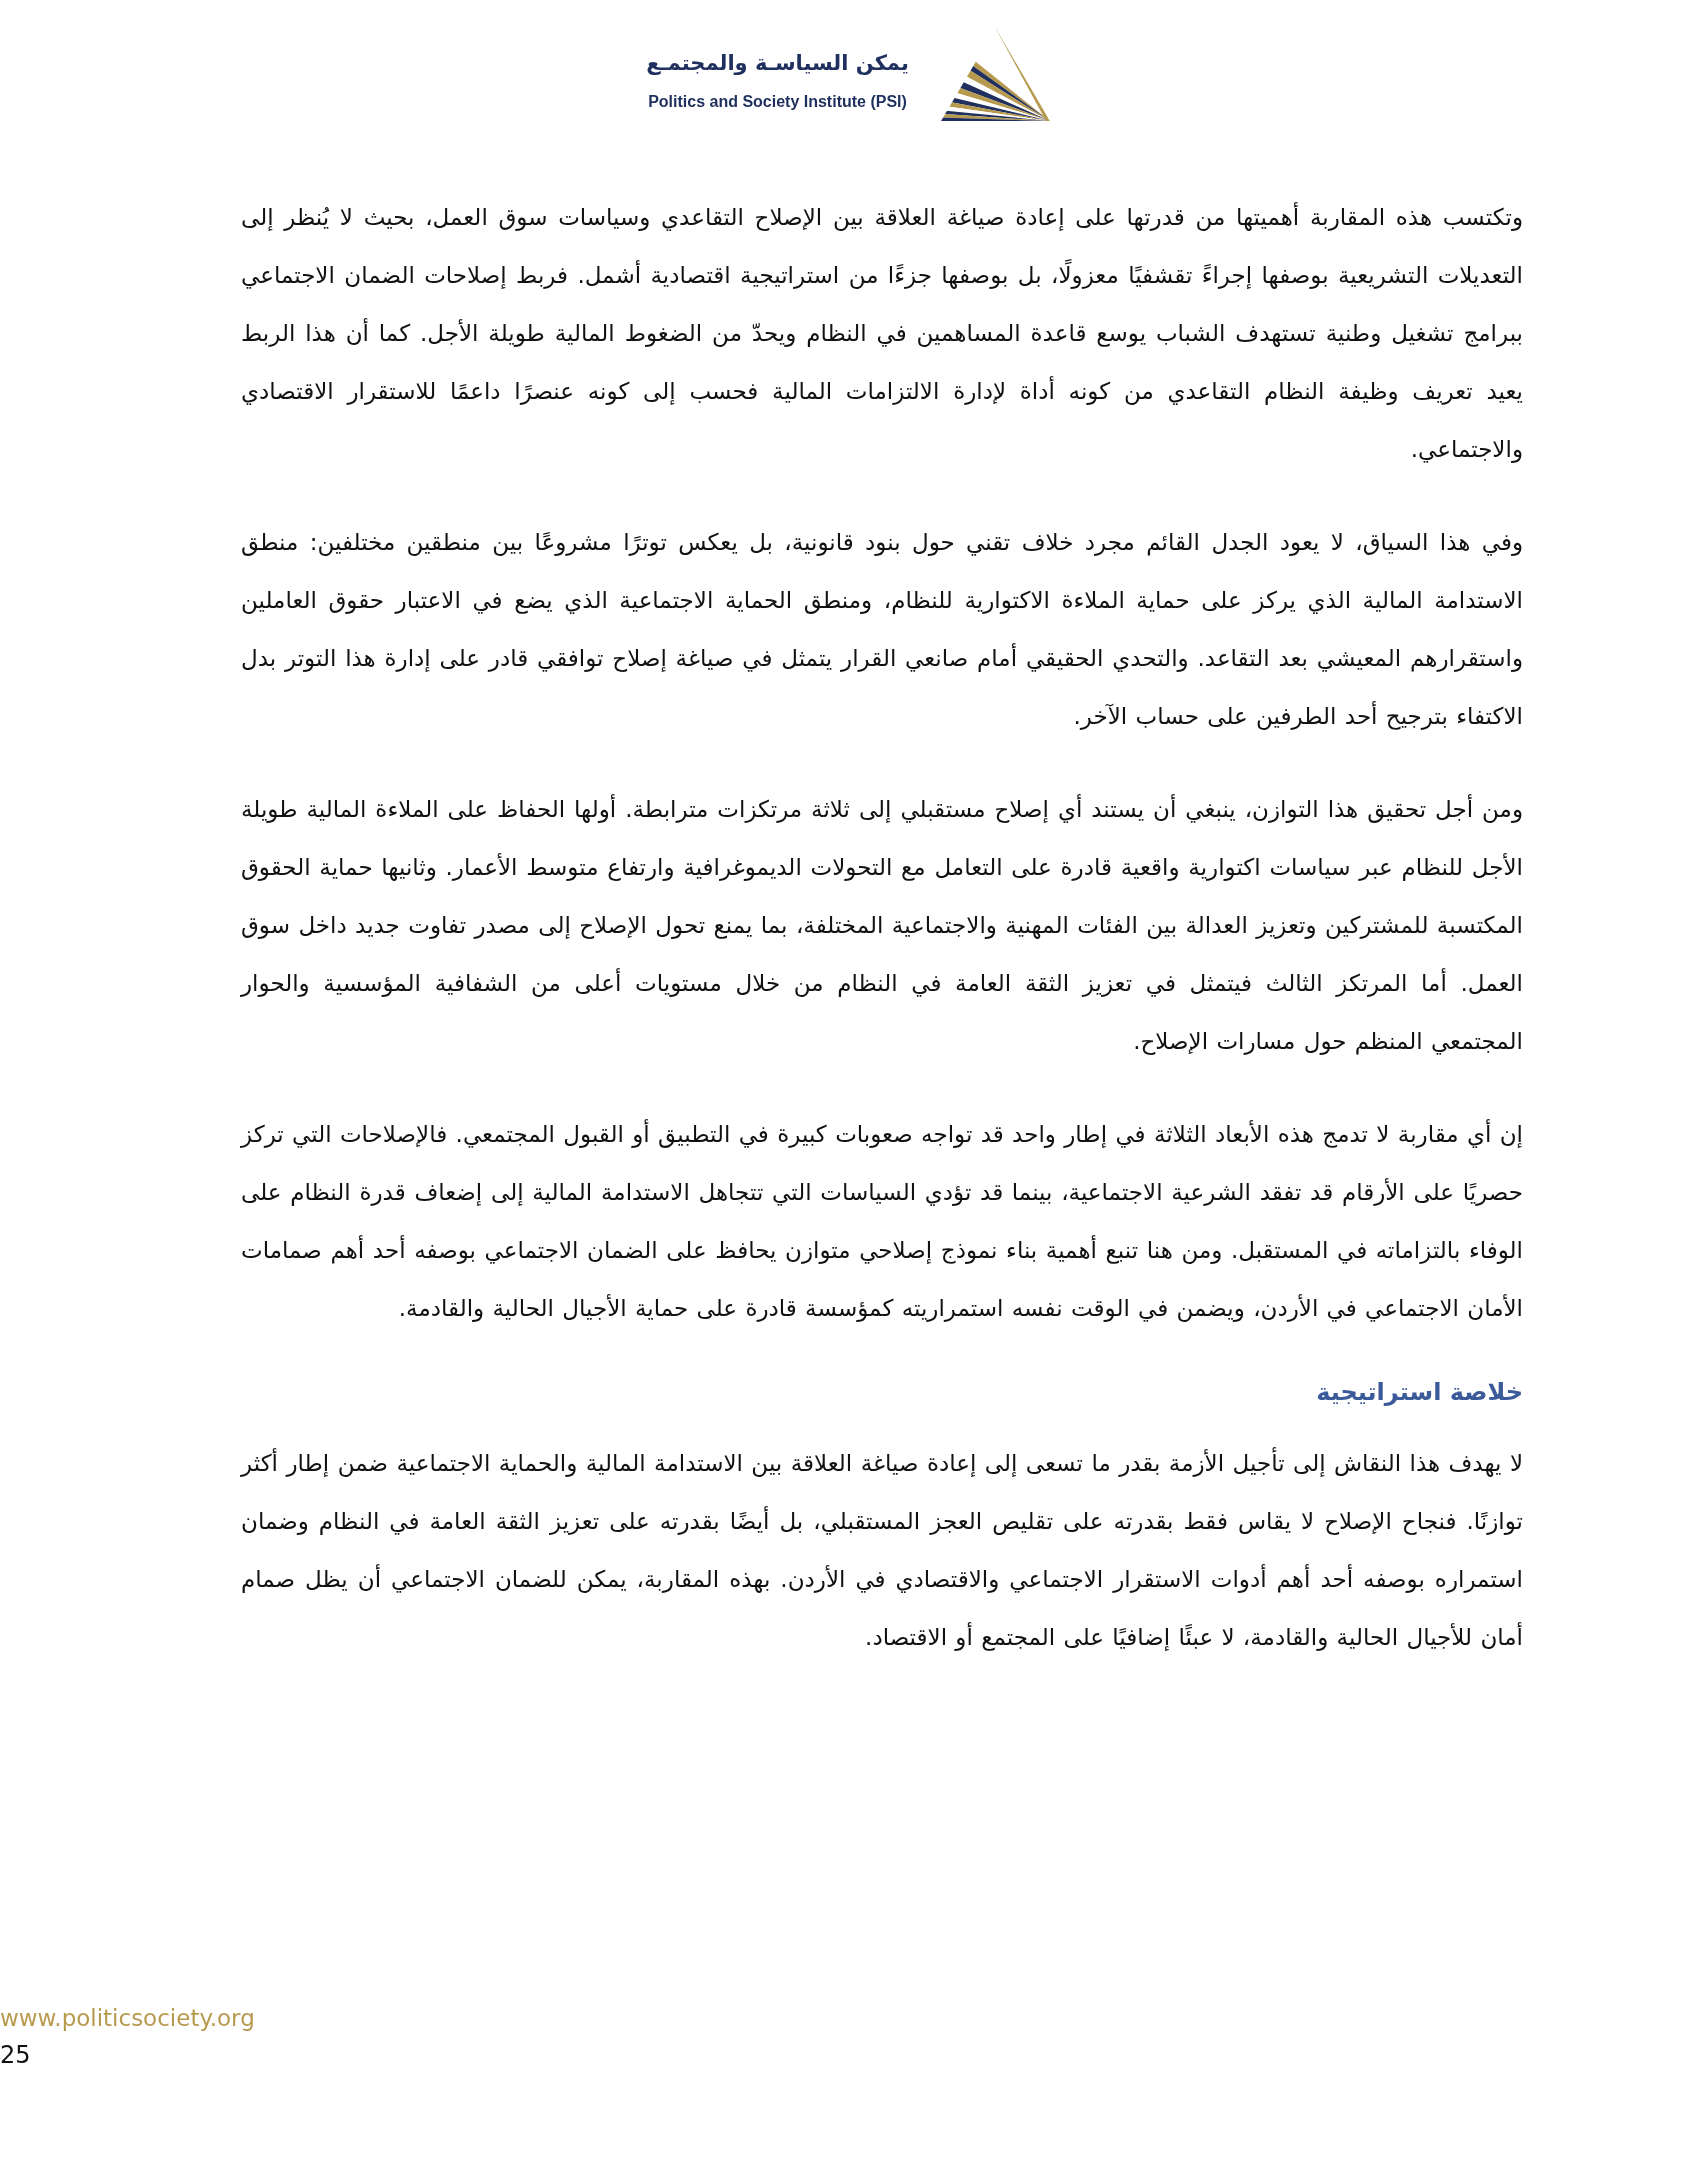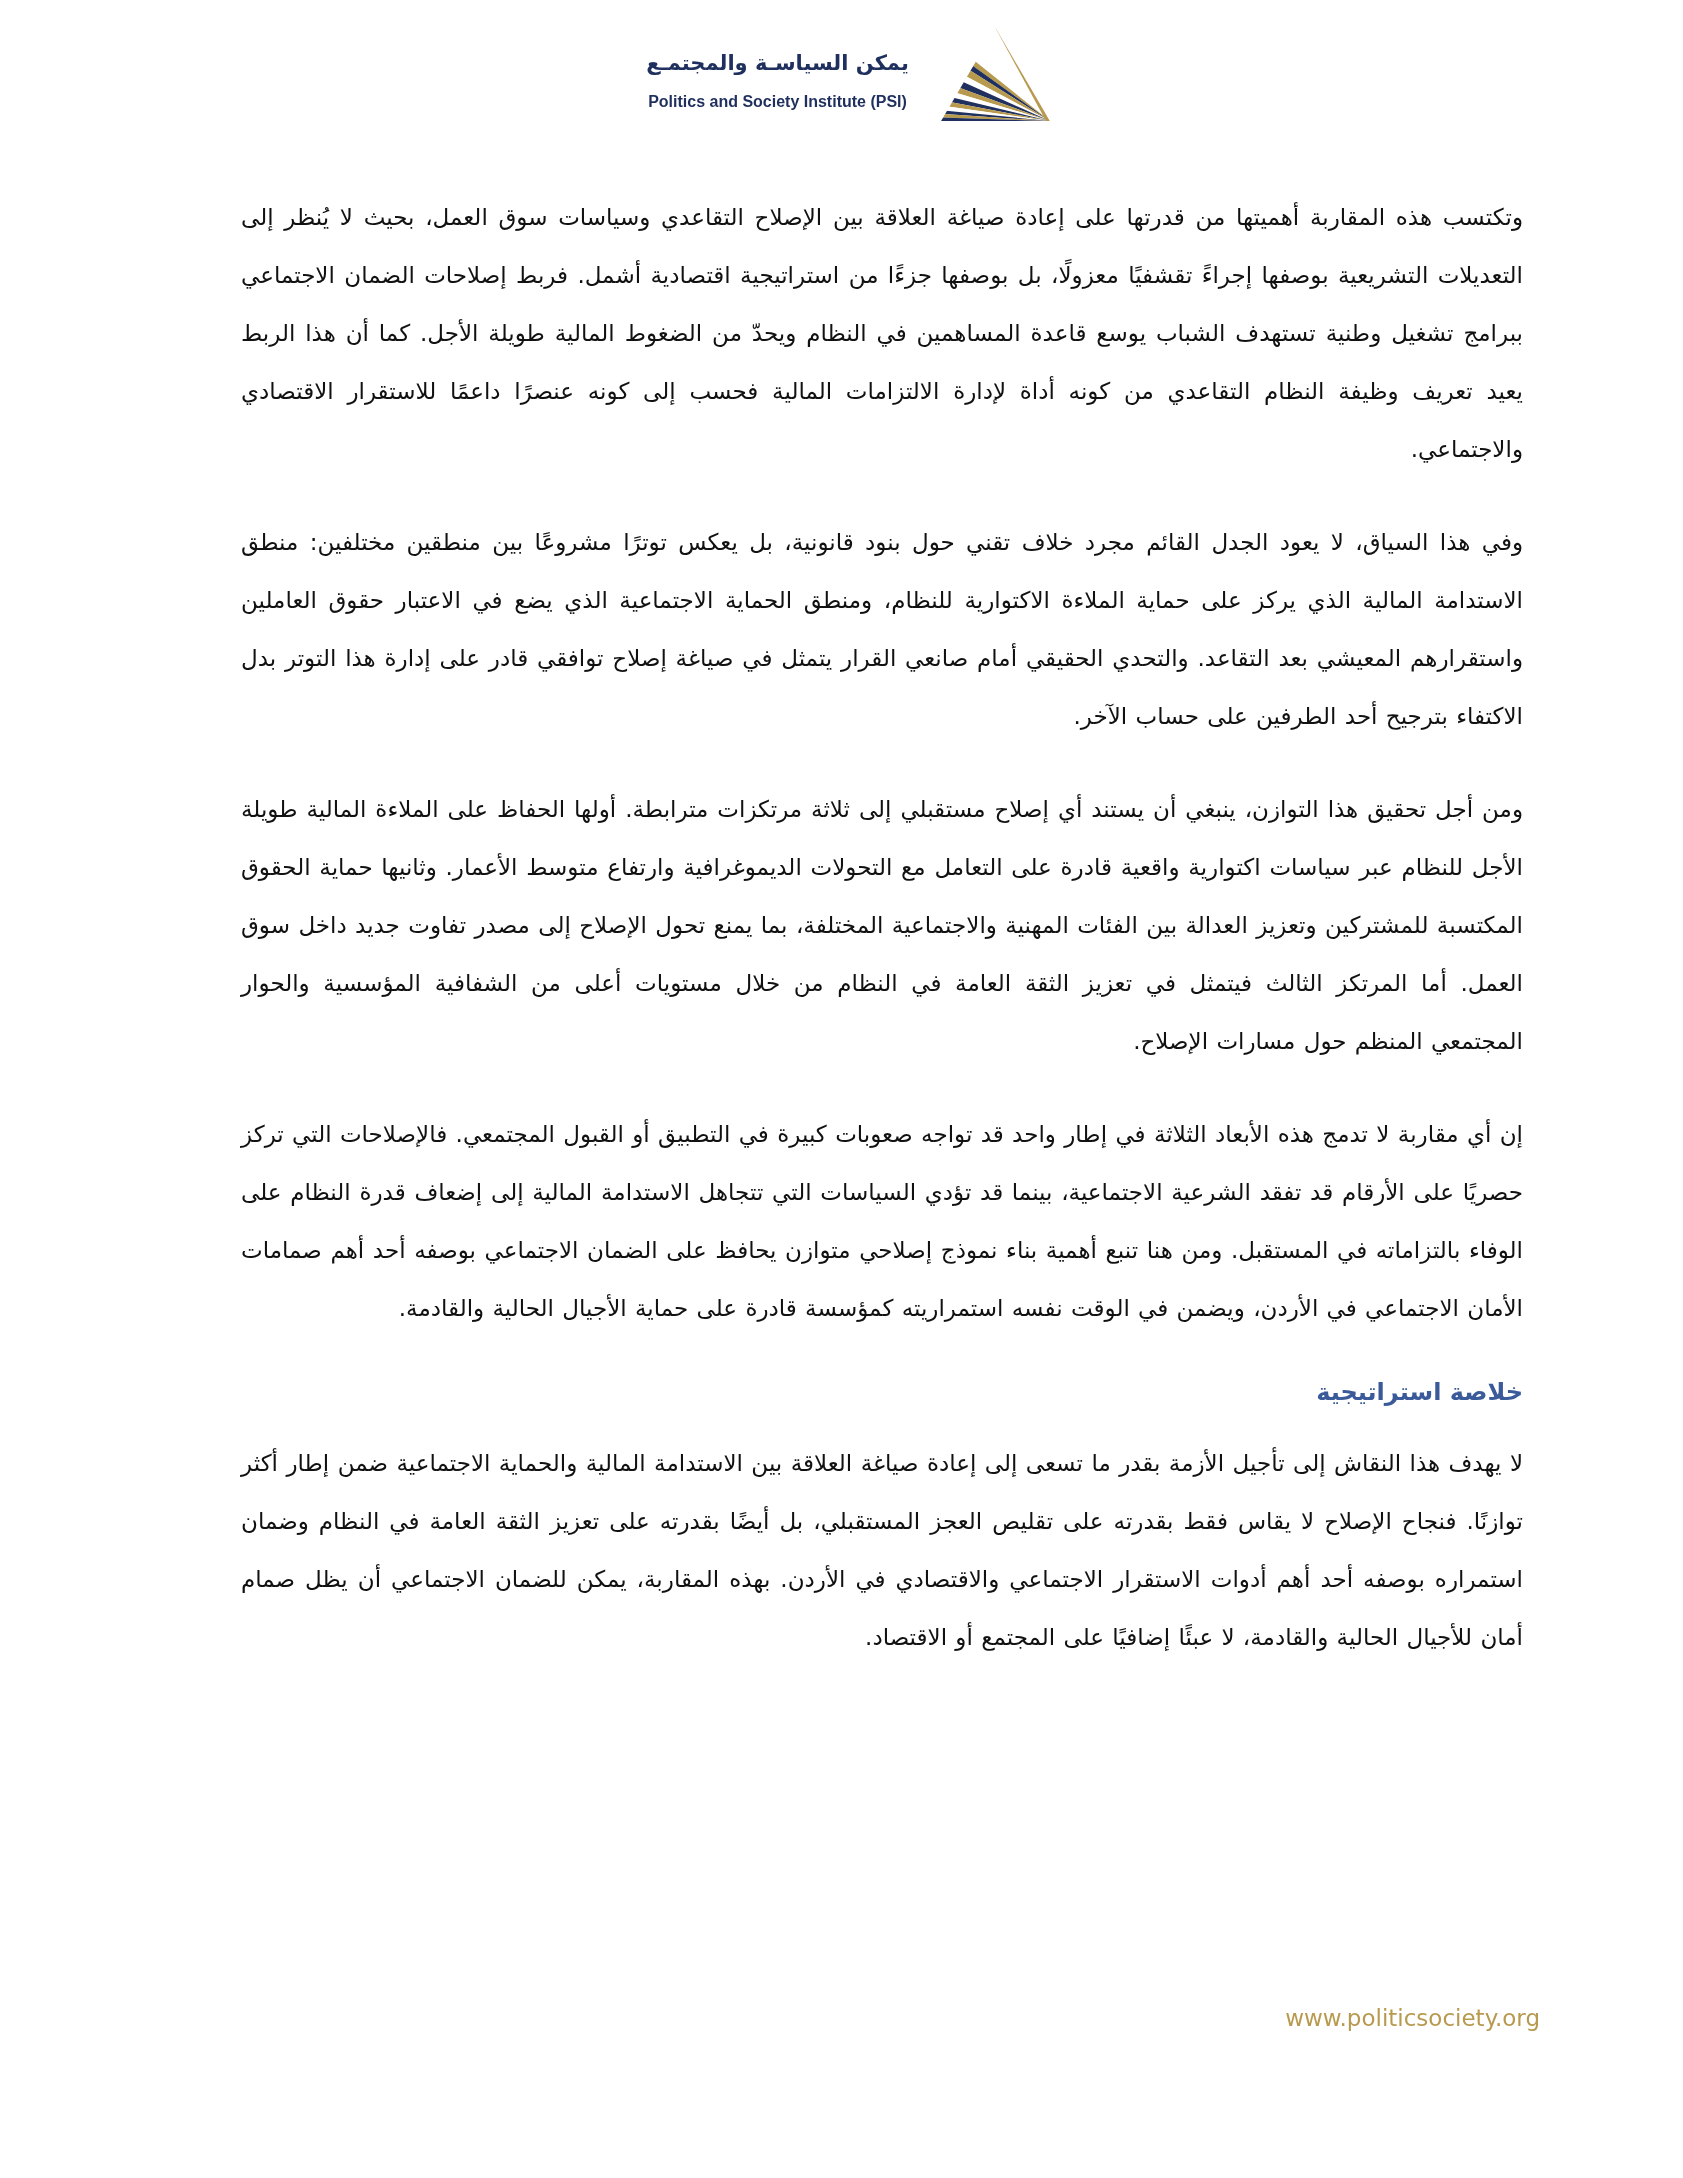--- a/index.html
+++ b/index.html
@@ -74,23 +74,23 @@
       font-family: "DejaVu Sans", sans-serif;
       font-size: 24px;
       font-weight: bold;
       color: #3b5a9a;
       line-height: 40px;
       margin: 22px 0 22px 0;
     }
     .footer {
       position: absolute;
       top: 2002px;
-      left: 8px;
+      left: 0;
       width: 1532px;
-      text-align: right;
+      text-align: left;
     }
     .footer-url {
       font-family: "DejaVu Sans", sans-serif;
       font-size: 23px;
       color: #b89a4f;
       line-height: 32px;
       text-decoration: none;
       display: inline-block;
     }
     .page-number {
@@ -144,14 +144,15 @@
   <p class="para">وتكتسب هذه المقاربة أهميتها من قدرتها على إعادة صياغة العلاقة بين الإصلاح التقاعدي وسياسات سوق العمل، بحيث لا يُنظر إلى التعديلات التشريعية بوصفها إجراءً تقشفيًا معزولًا، بل بوصفها جزءًا من استراتيجية اقتصادية أشمل. فربط إصلاحات الضمان الاجتماعي ببرامج تشغيل وطنية تستهدف الشباب يوسع قاعدة المساهمين في النظام ويحدّ من الضغوط المالية طويلة الأجل. كما أن هذا الربط يعيد تعريف وظيفة النظام التقاعدي من كونه أداة لإدارة الالتزامات المالية فحسب إلى كونه عنصرًا داعمًا للاستقرار الاقتصادي والاجتماعي.</p>
   <p class="para">وفي هذا السياق، لا يعود الجدل القائم مجرد خلاف تقني حول بنود قانونية، بل يعكس توترًا مشروعًا بين منطقين مختلفين: منطق الاستدامة المالية الذي يركز على حماية الملاءة الاكتوارية للنظام، ومنطق الحماية الاجتماعية الذي يضع في الاعتبار حقوق العاملين واستقرارهم المعيشي بعد التقاعد. والتحدي الحقيقي أمام صانعي القرار يتمثل في صياغة إصلاح توافقي قادر على إدارة هذا التوتر بدل الاكتفاء بترجيح أحد الطرفين على حساب الآخر.</p>
   <p class="para">ومن أجل تحقيق هذا التوازن، ينبغي أن يستند أي إصلاح مستقبلي إلى ثلاثة مرتكزات مترابطة. أولها الحفاظ على الملاءة المالية طويلة الأجل للنظام عبر سياسات اكتوارية واقعية قادرة على التعامل مع التحولات الديموغرافية وارتفاع متوسط الأعمار. وثانيها حماية الحقوق المكتسبة للمشتركين وتعزيز العدالة بين الفئات المهنية والاجتماعية المختلفة، بما يمنع تحول الإصلاح إلى مصدر تفاوت جديد داخل سوق العمل. أما المرتكز الثالث فيتمثل في تعزيز الثقة العامة في النظام من خلال مستويات أعلى من الشفافية المؤسسية والحوار المجتمعي المنظم حول مسارات الإصلاح.</p>
   <p class="para">إن أي مقاربة لا تدمج هذه الأبعاد الثلاثة في إطار واحد قد تواجه صعوبات كبيرة في التطبيق أو القبول المجتمعي. فالإصلاحات التي تركز حصريًا على الأرقام قد تفقد الشرعية الاجتماعية، بينما قد تؤدي السياسات التي تتجاهل الاستدامة المالية إلى إضعاف قدرة النظام على الوفاء بالتزاماته في المستقبل. ومن هنا تنبع أهمية بناء نموذج إصلاحي متوازن يحافظ على الضمان الاجتماعي بوصفه أحد أهم صمامات الأمان الاجتماعي في الأردن، ويضمن في الوقت نفسه استمراريته كمؤسسة قادرة على حماية الأجيال الحالية والقادمة.</p>
   <h2 class="section-heading">خلاصة استراتيجية</h2>
   <p class="para">لا يهدف هذا النقاش إلى تأجيل الأزمة بقدر ما تسعى إلى إعادة صياغة العلاقة بين الاستدامة المالية والحماية الاجتماعية ضمن إطار أكثر توازنًا. فنجاح الإصلاح لا يقاس فقط بقدرته على تقليص العجز المستقبلي، بل أيضًا بقدرته على تعزيز الثقة العامة في النظام وضمان استمراره بوصفه أحد أهم أدوات الاستقرار الاجتماعي والاقتصادي في الأردن. بهذه المقاربة، يمكن للضمان الاجتماعي أن يظل صمام أمان للأجيال الحالية والقادمة، لا عبئًا إضافيًا على المجتمع أو الاقتصاد.</p>
 </div>
 
 <div class="footer">
   <a class="footer-url">www.politicsociety.org</a>
+  <div class="page-number">25</div>
 </div>
 
 
 </body></html>

